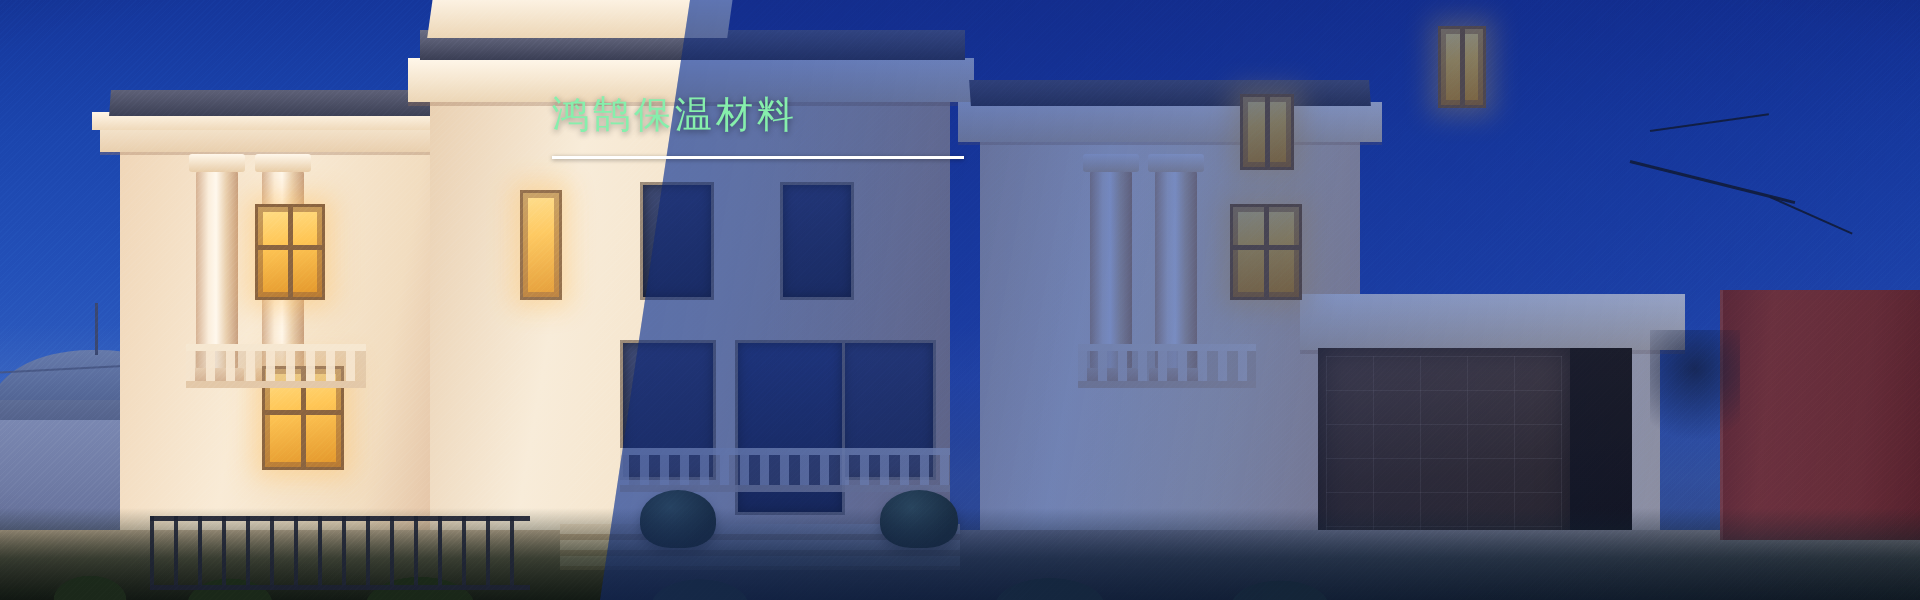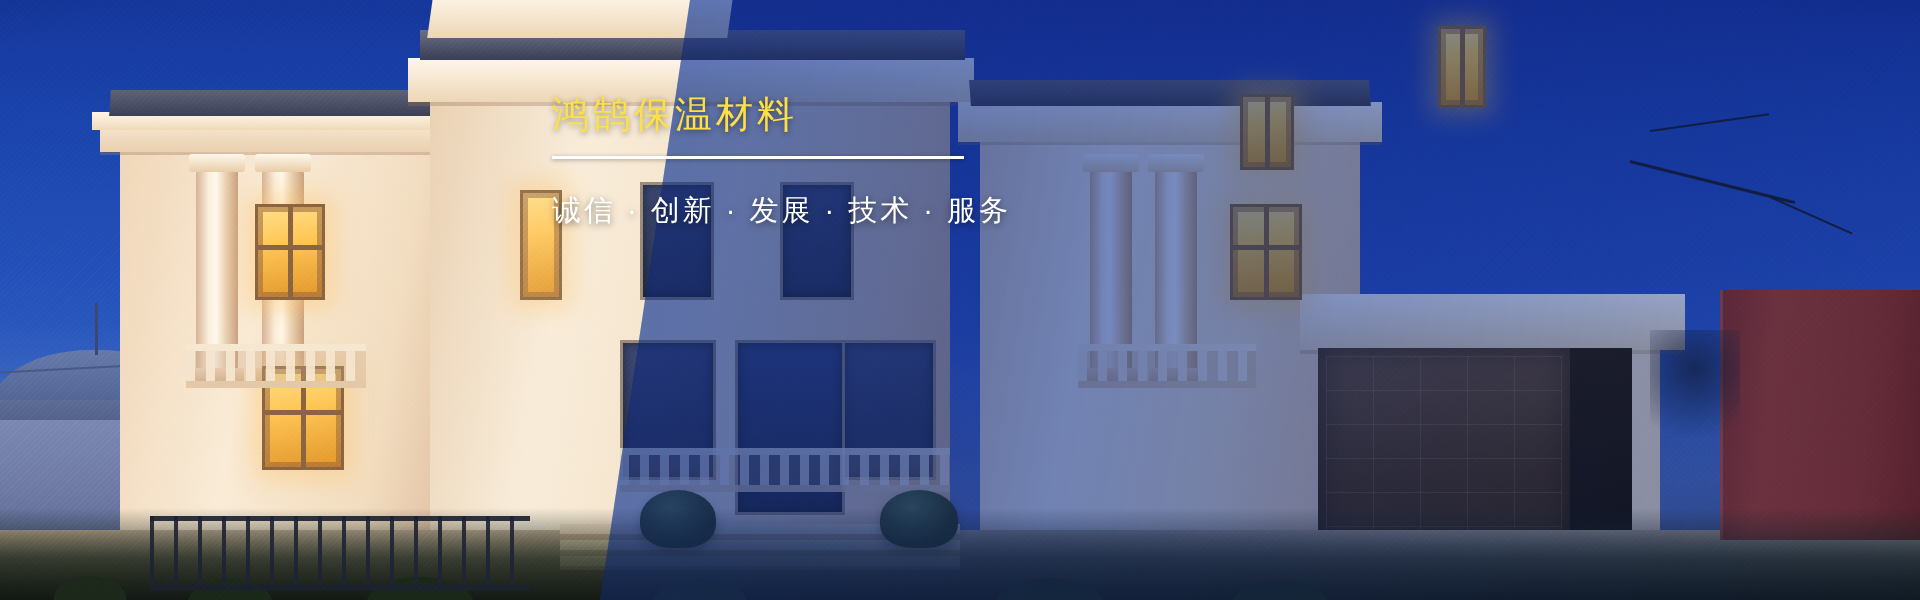--- a/index.html
+++ b/index.html
@@ -252,21 +252,21 @@
     left:520px; width:1400px;
     background:linear-gradient(100deg, rgba(40,80,190,.34) 0%, rgba(40,80,190,.20) 60%, rgba(40,80,190,.10) 100%);
     clip-path:polygon(170px 0, 100% 0, 100% 100%, 80px 100%);
   }
 
   
   .copy{
     position:absolute; left:552px; top:96px; width:900px; z-index:6;
   }
   .company{
-    color:#fde047;
+    color:#86efac;
     font-size:37px;
     letter-spacing:4px;
     line-height:1;
     text-shadow:0 2px 6px rgba(0,0,0,.45);
     white-space:nowrap;
   }
   .rule{
     width:412px; height:3px; background:#ffffff; margin:23px 0 20px 0;
     box-shadow:0 1px 4px rgba(0,0,0,.35);
   }
@@ -386,16 +386,15 @@
   <div class="overlay-panel2"></div>
 
   <div class="copy">
 
     <div class="company">鸿鹄保温材料</div>
 
     <div class="rule"></div>
 
 
 
-    <div class="tagline">诚信 · 创新 · 发展 · 技术 · 服务</div>
   </div>
 
 </div>
 
 </body></html>

